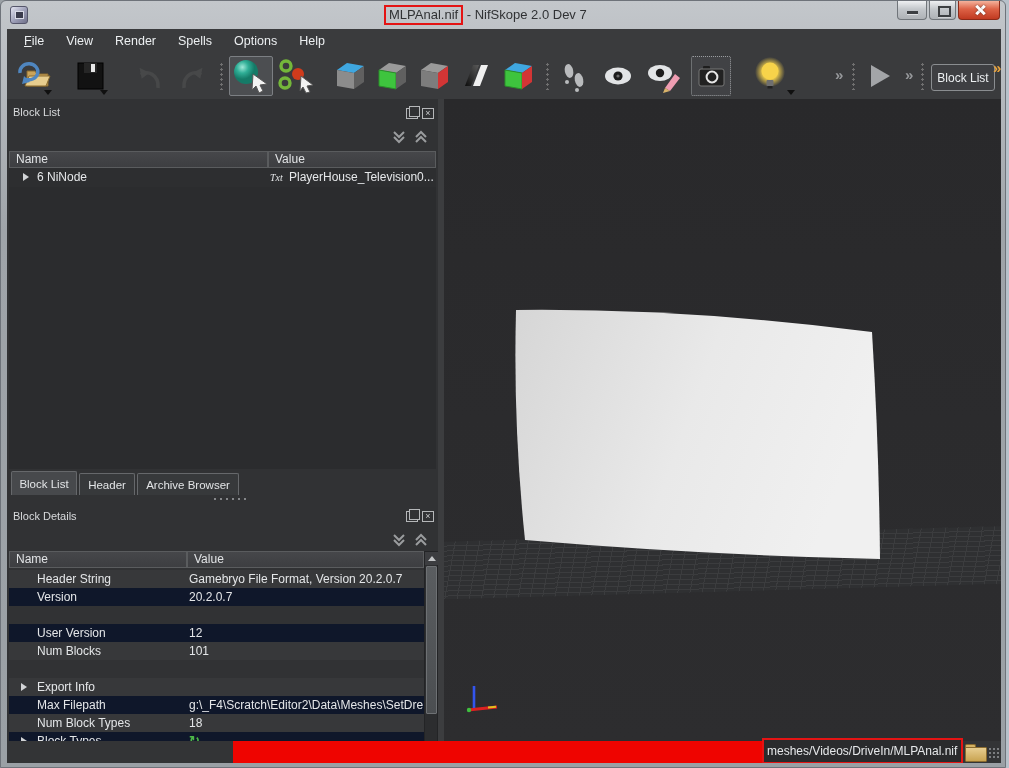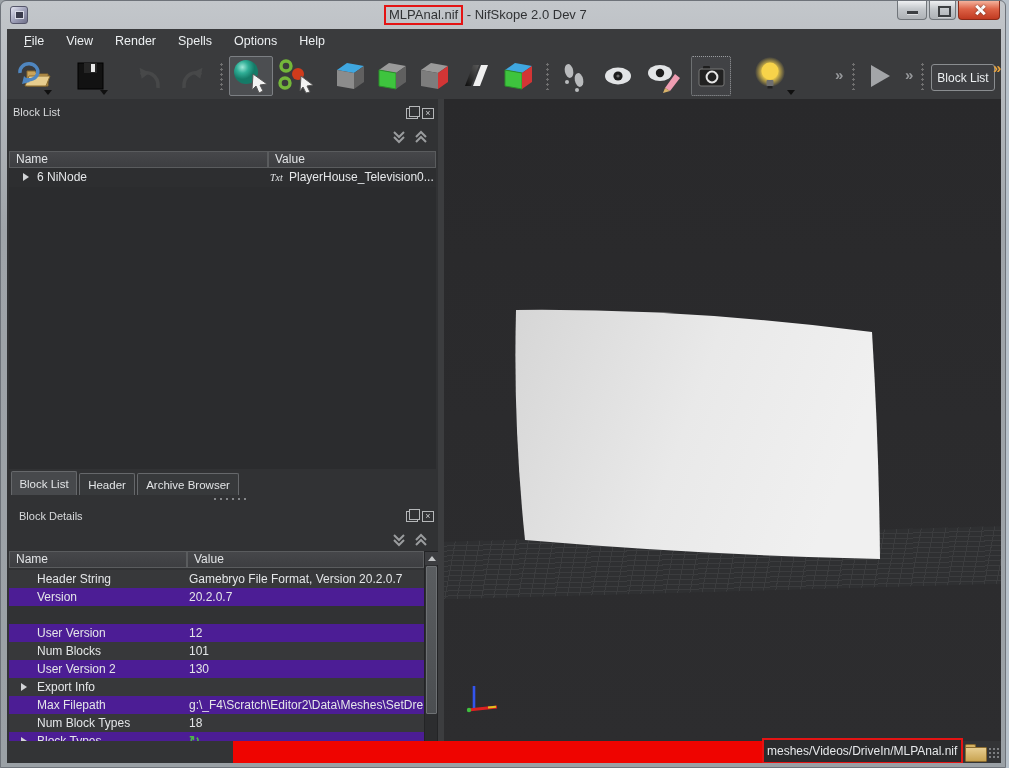--- a/index.html
+++ b/index.html
@@ -58,21 +58,21 @@
   .dchev{position:absolute;width:18px;height:16px;}
   .dchev svg{display:block;}
   
   .thead-cell{position:absolute;height:17px;background:linear-gradient(#46474a,#3d3e41);border:1px solid #5a5c5e;box-sizing:border-box;
               color:#e2e4e6;font-size:12px;line-height:15px;padding-left:6px;}
   .tri{position:absolute;width:0;height:0;border-top:4px solid transparent;border-bottom:4px solid transparent;border-left:6px solid #d2d4d6;}
   .txt-ic{font-family:"Liberation Serif",serif;font-style:italic;font-size:10px;color:#e4e6e8;}
   .refresh{color:#4db848;font-size:13px;font-weight:bold;line-height:12px;}
   .bd-rows{position:absolute;left:2px;top:469px;width:415px;height:225px;overflow:hidden;}
   .bd-row{position:absolute;left:0;width:100%;height:18px;font-size:12px;color:#e4e6e8;line-height:18px;}
-  .bd-row.even{background:#37383a;} .bd-row.odd{background:#4c1d95;text-align:center;}
+  .bd-row.even{background:#37383a;} .bd-row.odd{background:#0f172a;text-align:center;}
   .bd-name{position:absolute;left:28px;white-space:nowrap;}
   .bd-val{position:absolute;left:180px;white-space:nowrap;}
   
   .tab{position:absolute;border:1px solid #66686b;border-bottom:none;border-radius:2px 2px 0 0;box-sizing:border-box;
        color:#e2e4e6;font-size:11.5px;display:flex;align-items:center;justify-content:center;background:#37393b;}
   .tab.active{background:#47494c;}
   .dotgrip{position:absolute;left:205px;top:398px;width:34px;height:4px;
        background-image:radial-gradient(#85878a 1px,transparent 1.2px);background-size:6px 4px;}
   
   .sb{position:absolute;background:#2c2d2f;border:1px solid #232426;box-sizing:border-box;}
@@ -310,21 +310,21 @@
         <span class="txt-ic" style="position:absolute;left:261px;top:0">Txt</span>
         <span style="position:absolute;left:280px">PlayerHouse_Television0...</span>
       </div>
       <div style="position:absolute;left:2px;top:88px;width:427px;height:282px;background:#2b2c2e"></div>
 
       <div class="tab active" style="left:4px;top:372px;width:66px;height:24px">Block List</div>
       <div class="tab" style="left:72px;top:374px;width:56px;height:22px">Header</div>
       <div class="tab" style="left:130px;top:374px;width:102px;height:22px">Archive Browser</div>
       <div class="dotgrip"></div>
 
-      <div class="panel-title" style="left:12px;top:411px">Block Details</div>
+      <div class="panel-title" style="left:6px;top:411px">Block Details</div>
       <div class="corner-ic float-ic" style="left:399px;top:412px"></div>
       <div class="corner-ic close-ic" style="left:415px;top:412px">×</div>
       <div class="dchev" style="left:384px;top:434px">
         <svg width="16" height="15" viewBox="0 0 16 15">
             <polyline points="3,2 8,7 13,2" fill="none" stroke="#9a9c9e" stroke-width="2"></polyline>
             <polyline points="3,7 8,12 13,7" fill="none" stroke="#9a9c9e" stroke-width="2"></polyline>
           </svg>
       </div>
       <div class="dchev" style="left:406px;top:434px">
         <svg width="16" height="15" viewBox="0 0 16 15">
@@ -344,24 +344,20 @@
             <span class="bd-name">Version</span>
             <span class="bd-val">20.2.0.7</span>
           </div>
         <div class="bd-row odd" style="top:56px">
             <span class="bd-name">User Version</span>
             <span class="bd-val">12</span>
           </div>
         <div class="bd-row even" style="top:74px">
             <span class="bd-name">Num Blocks</span>
             <span class="bd-val">101</span>
-          </div>
-        <div class="bd-row odd" style="top:92px">
-            <span class="bd-name">User Version 2</span>
-            <span class="bd-val">130</span>
           </div>
         <div class="bd-row even" style="top:110px">
             <i class="tri" style="left:12px;top:5px"></i>
             <span class="bd-name">Export Info</span>
             <span class="bd-val"></span>
           </div>
         <div class="bd-row odd" style="top:128px">
             <span class="bd-name">Max Filepath</span>
             <span class="bd-val">g:\_F4\Scratch\Editor2\Data\Meshes\SetDre</span>
           </div>

